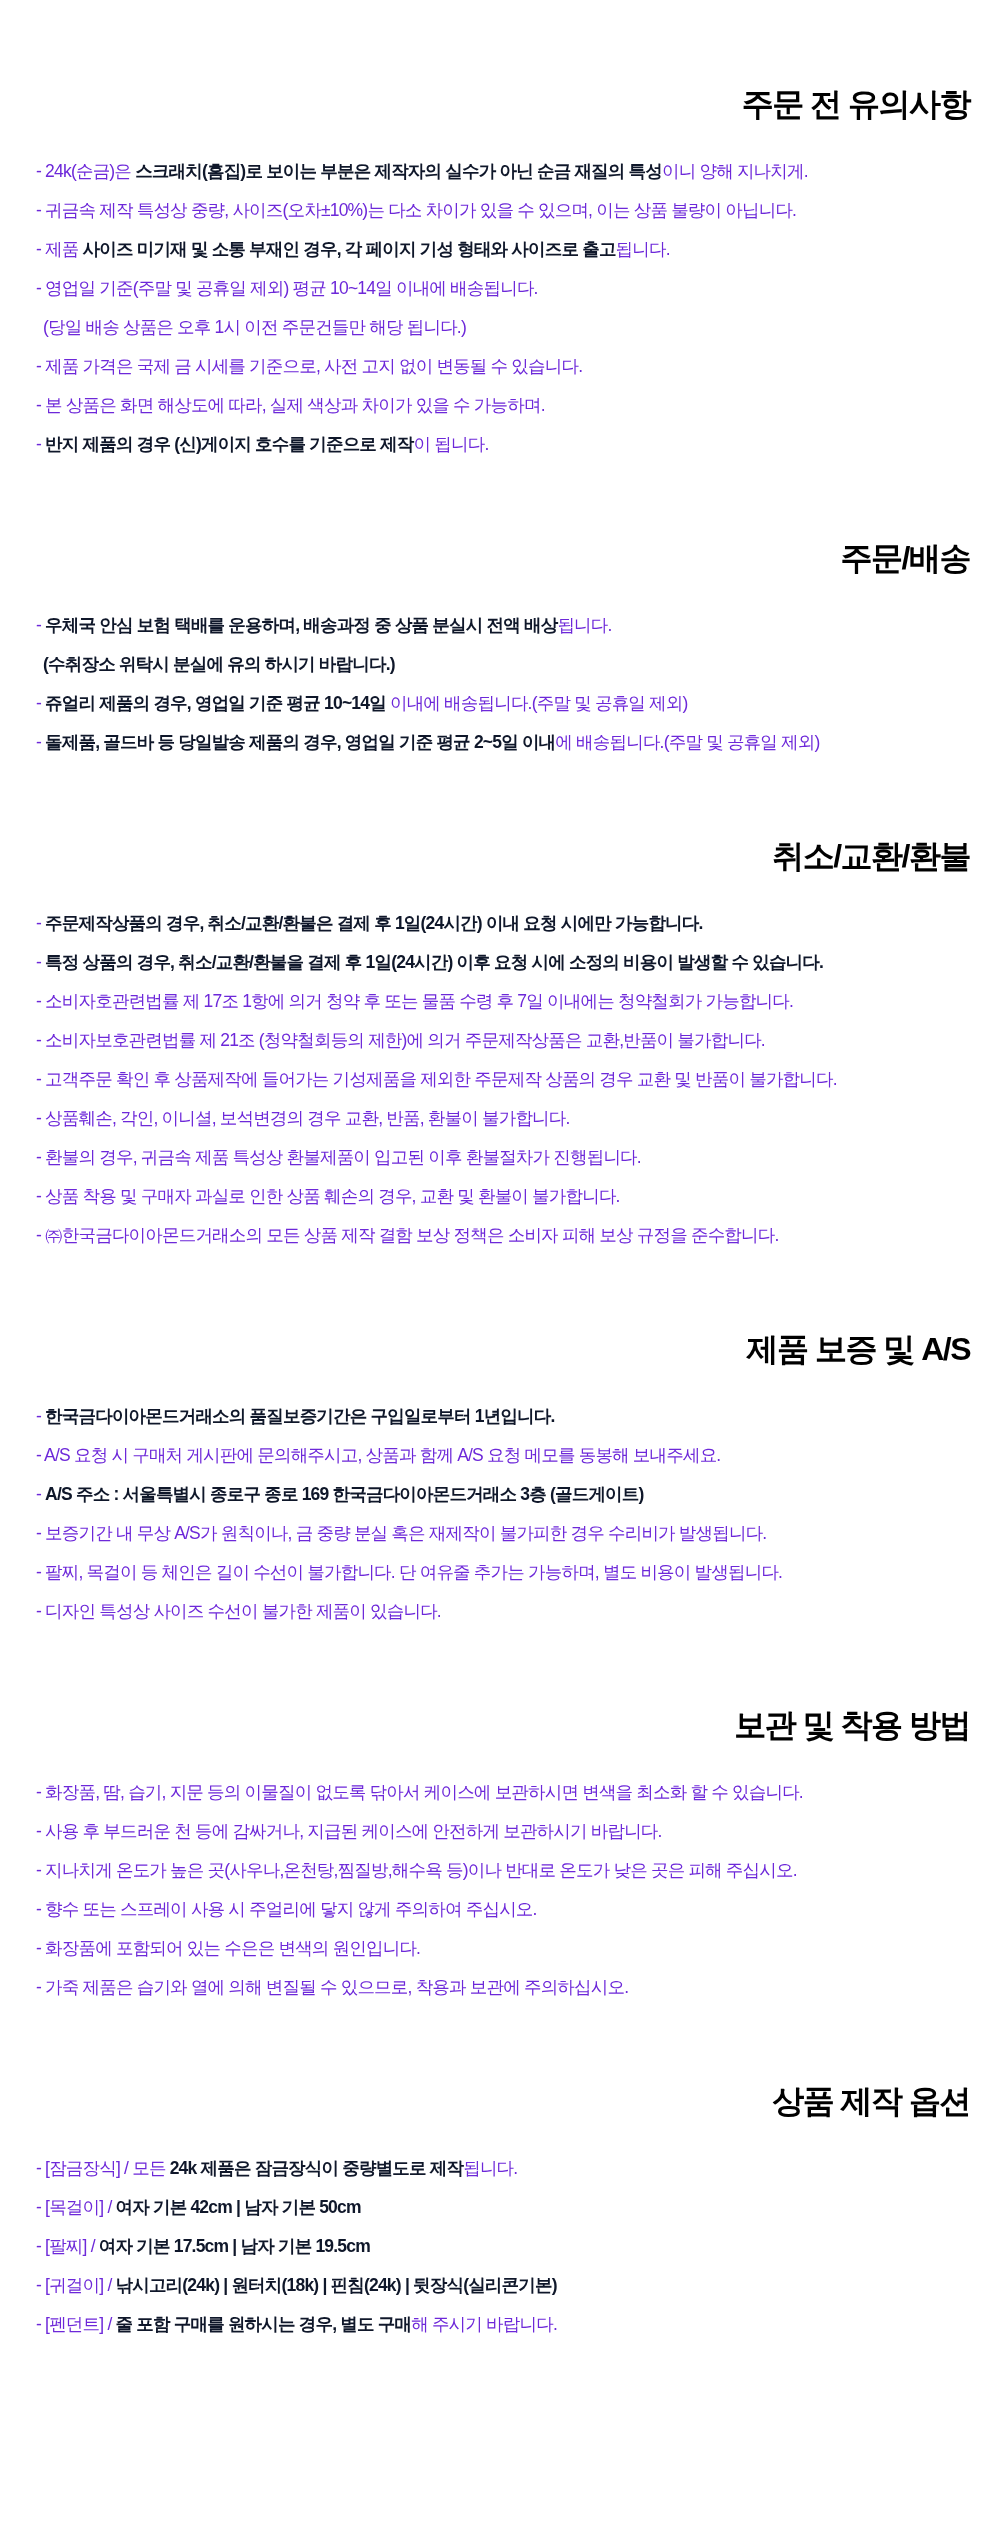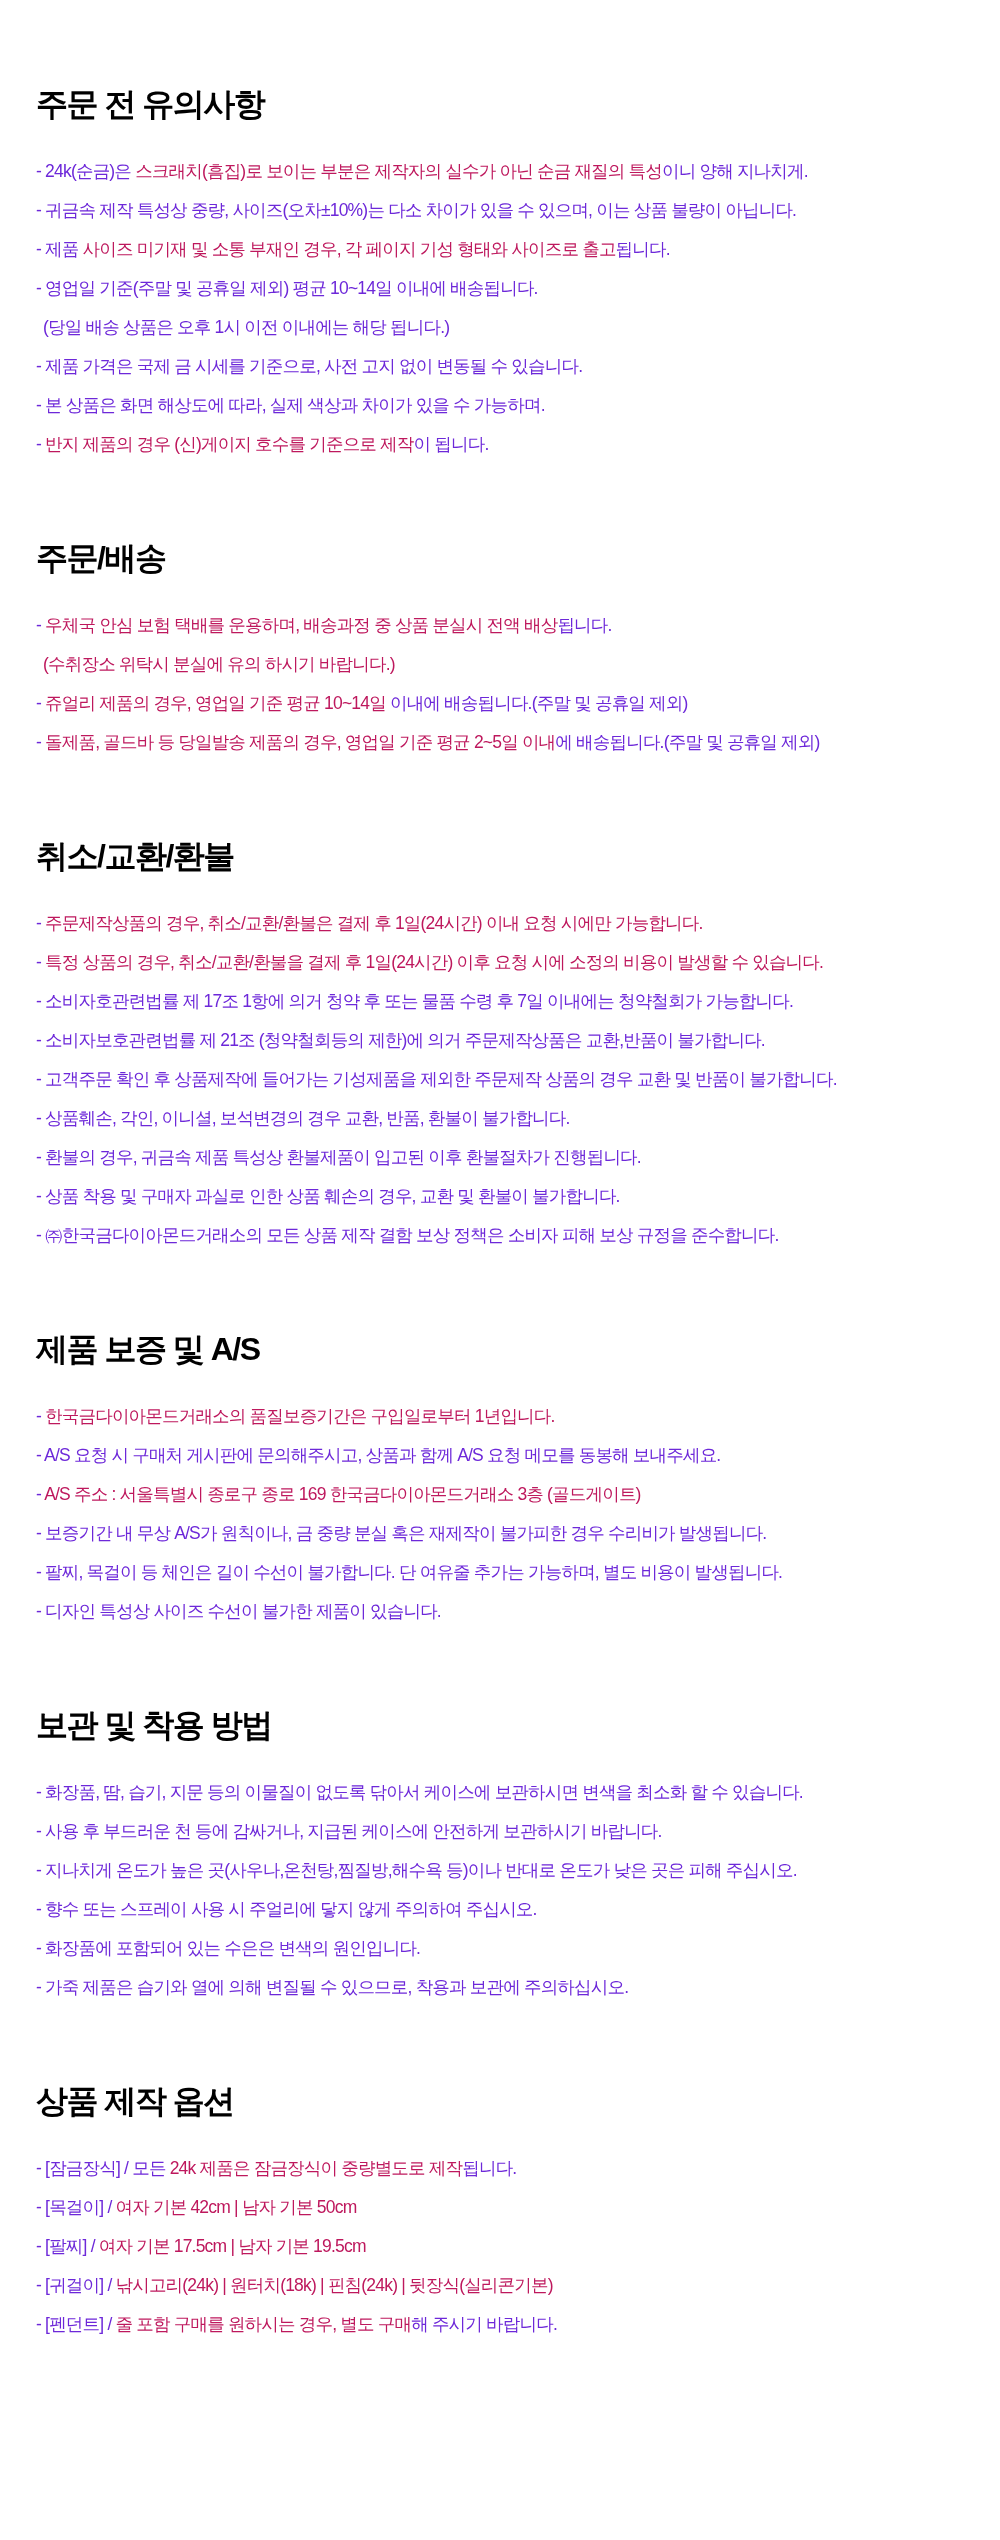--- a/index.html
+++ b/index.html
@@ -22,51 +22,52 @@
     display: flow-root;
     margin-bottom: 68px;
   }
   .section-title {
     margin: 0;
     font-size: 32px;
     line-height: 36px;
     font-weight: 800;
     letter-spacing: -1.5px;
     color: #000000;
+    text-align: right;
   }
   .lines {
     margin-top: 38px;
   }
   .line {
     font-size: 17.5px;
     line-height: 22px;
     margin-bottom: 17px;
     letter-spacing: -0.8px;
     color: #3a3a3a;
     white-space: nowrap;
   }
   .line.indent {
     padding-left: 7px;
   }
   .line .r { font-weight: 400; color: #6d28d9; }
-  .line .b { font-weight: 400; color: #be185d; }
+  .line .b { font-weight: 700; color: #0f172a; }
 </style>
 </head>
 <body>
 
 <div class="page">
 
   <section class="section">
     <h2 class="section-title">주문 전 유의사항</h2>
     <div class="lines">
         <div class="line"><span class="r">- 24k(순금)은 </span><span class="b">스크래치(흠집)로 보이는 부분은 제작자의 실수가 아닌 순금 재질의 특성</span><span class="r">이니 양해 지나치게.</span></div>
         <div class="line"><span class="r">- 귀금속 제작 특성상 중량, 사이즈(오차±10%)는 다소 차이가 있을 수 있으며, 이는 상품 불량이 아닙니다.</span></div>
         <div class="line"><span class="r">- 제품 </span><span class="b">사이즈 미기재 및 소통 부재인 경우, 각 페이지 기성 형태와 사이즈로 출고</span><span class="r">됩니다.</span></div>
         <div class="line"><span class="r">- 영업일 기준(주말 및 공휴일 제외) 평균 10~14일 이내에 배송됩니다.</span></div>
-        <div class="line indent"><span class="r">(당일 배송 상품은 오후 1시 이전 이내에는 해당 됩니다.)</span></div>
+        <div class="line indent"><span class="r">(당일 배송 상품은 오후 1시 이전 주문건들만 해당 됩니다.)</span></div>
         <div class="line"><span class="r">- 제품 가격은 국제 금 시세를 기준으로, 사전 고지 없이 변동될 수 있습니다.</span></div>
         <div class="line"><span class="r">- 본 상품은 화면 해상도에 따라, 실제 색상과 차이가 있을 수 가능하며.</span></div>
         <div class="line"><span class="r">- </span><span class="b">반지 제품의 경우 (신)게이지 호수를 기준으로 제작</span><span class="r">이 됩니다.</span></div>
       </div>
   </section>
 
   <section class="section">
     <h2 class="section-title">주문/배송</h2>
     <div class="lines">
         <div class="line"><span class="r">- </span><span class="b">우체국 안심 보험 택배를 운용하며, 배송과정 중 상품 분실시 전액 배상</span><span class="r">됩니다.</span></div>

